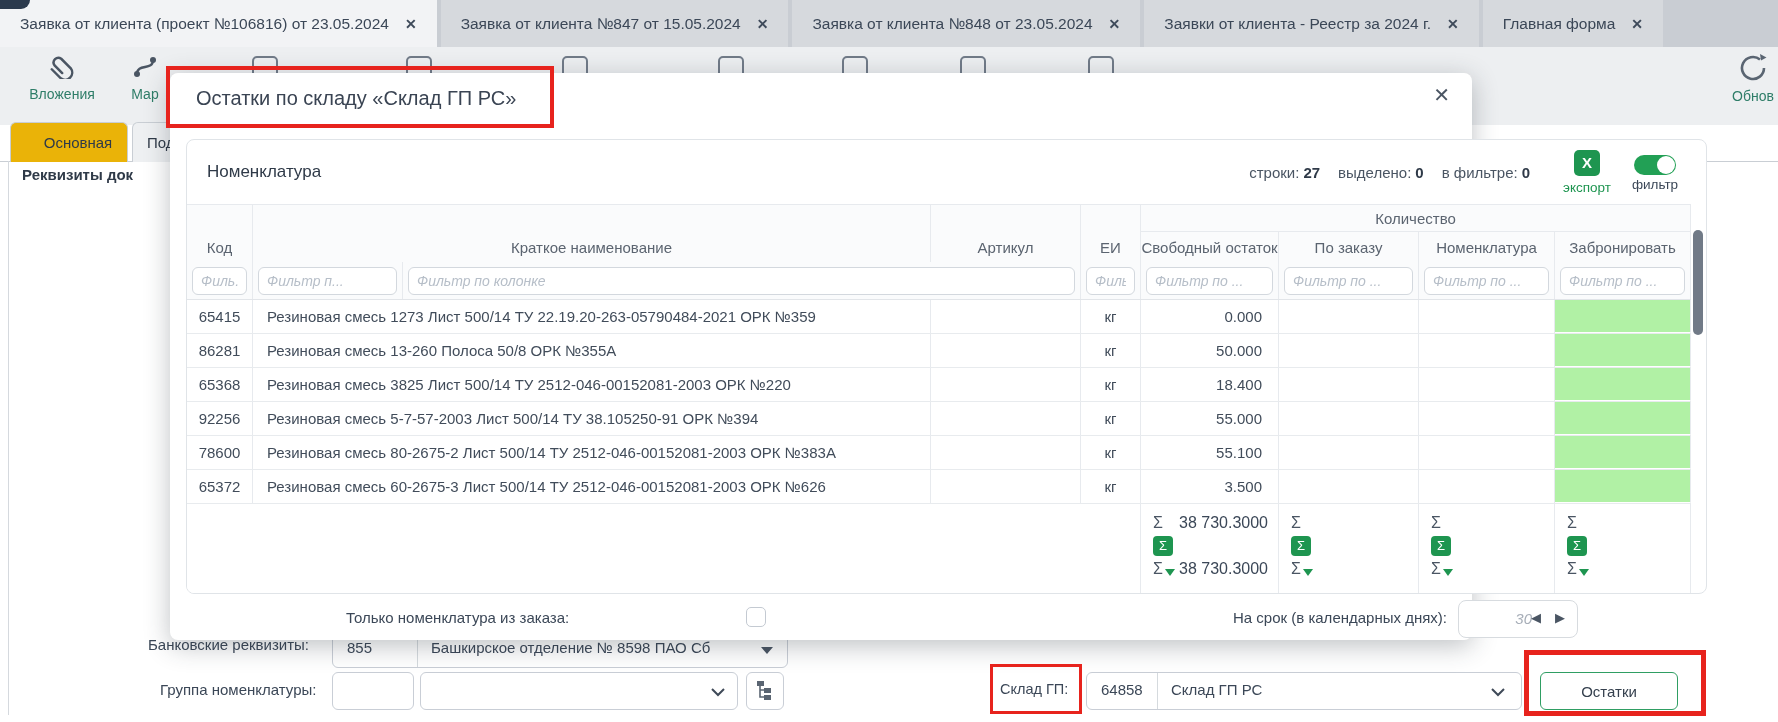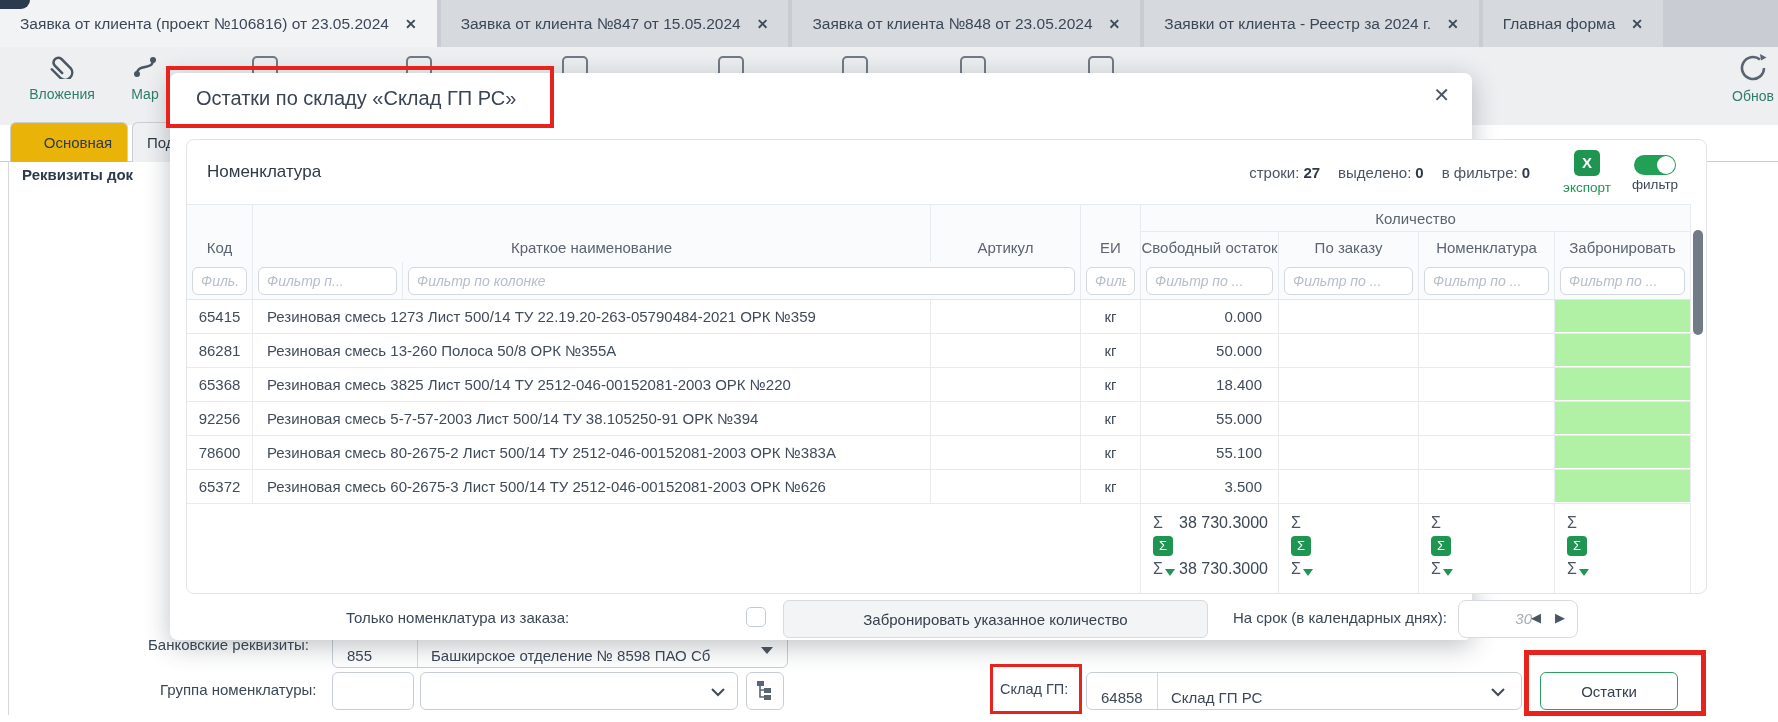--- a/index.html
+++ b/index.html
@@ -30,21 +30,21 @@
   .form-tab { position:absolute; top:122px; height:40px; display:flex; align-items:center;
     justify-content:center; border:1px solid #c9ced4; border-bottom:none;
     border-radius:6px 6px 0 0; font-size:15px; color:#2f3a48; background:#eab308;padding-left:18px; }
   .form-tab.inactive { background:#eef0f2; }
   .section-title { position:absolute; left:22px; top:166px; font-size:15px; font-weight:bold; color:#2f3a48; }
 
   
   .flabel { position:absolute; font-size:15px; color:#3b4757; white-space:nowrap; }
   .fbox { position:absolute; background:#fff; border:1px solid #c9ced6; border-radius:6px; }
   .fbox .divider { position:absolute; top:0; bottom:0; width:1px; background:#d5dade; }
-  .fbox .val { position:absolute; top:16px; font-size:15px; color:#3b4757; white-space:nowrap; }
+  .fbox .val { position:absolute; top:8px; font-size:15px; color:#3b4757; white-space:nowrap; }
   .tri-down { position:absolute; width:0; height:0; border-left:6px solid transparent;
     border-right:6px solid transparent; border-top:7px solid #4a5563; }
   .chev { position:absolute; }
   .tree-btn { position:absolute; width:38px; height:38px; border:1px solid #c9ced6; border-radius:6px; background:#fff; }
   .remains-btn { position:absolute; left:1540px; top:672px; width:138px; height:38px; background:#fff;
     border:1.5px solid #2f9e63; border-radius:6px; font-size:15px; color:#35404e;
     display:flex; align-items:center; justify-content:center; }
 
   
   .redbox { position:absolute; border:4px solid #e7231d; z-index:100; pointer-events:none; }
@@ -416,23 +416,20 @@
       </div>
 
       <div class="vscroll">
         <div class="thumb"></div>
       </div>
     </div>
 
     <div class="mctrl">
       <div class="clabel" style="left:176px;">Только номенклатура из заказа:</div>
       <div class="checkbox"></div>
-      <button class="big-btn">
-        <span>Забронировать указанное количество</span>
-      </button>
       <div class="clabel" style="left:1063px;">На срок (в календарных днях):</div>
       <div class="stepper">
         <span class="sval">30</span>
         <span class="arrow-btn" style="left:72px;">◀</span>
         <span class="arrow-btn" style="left:96px;">▶</span>
       </div>
     </div>
   </div>
 
   <div class="redbox" style="left:166px; top:66px; width:388px; height:62px;"></div>

